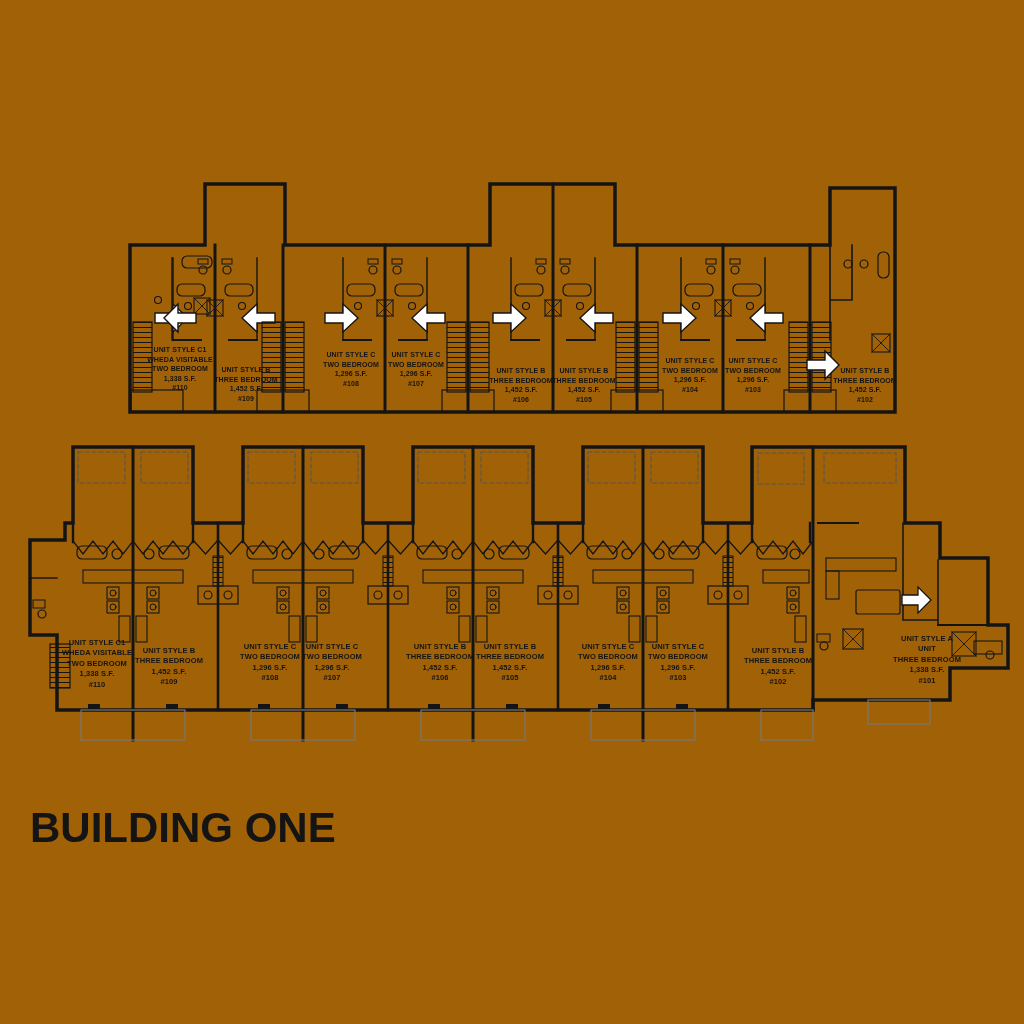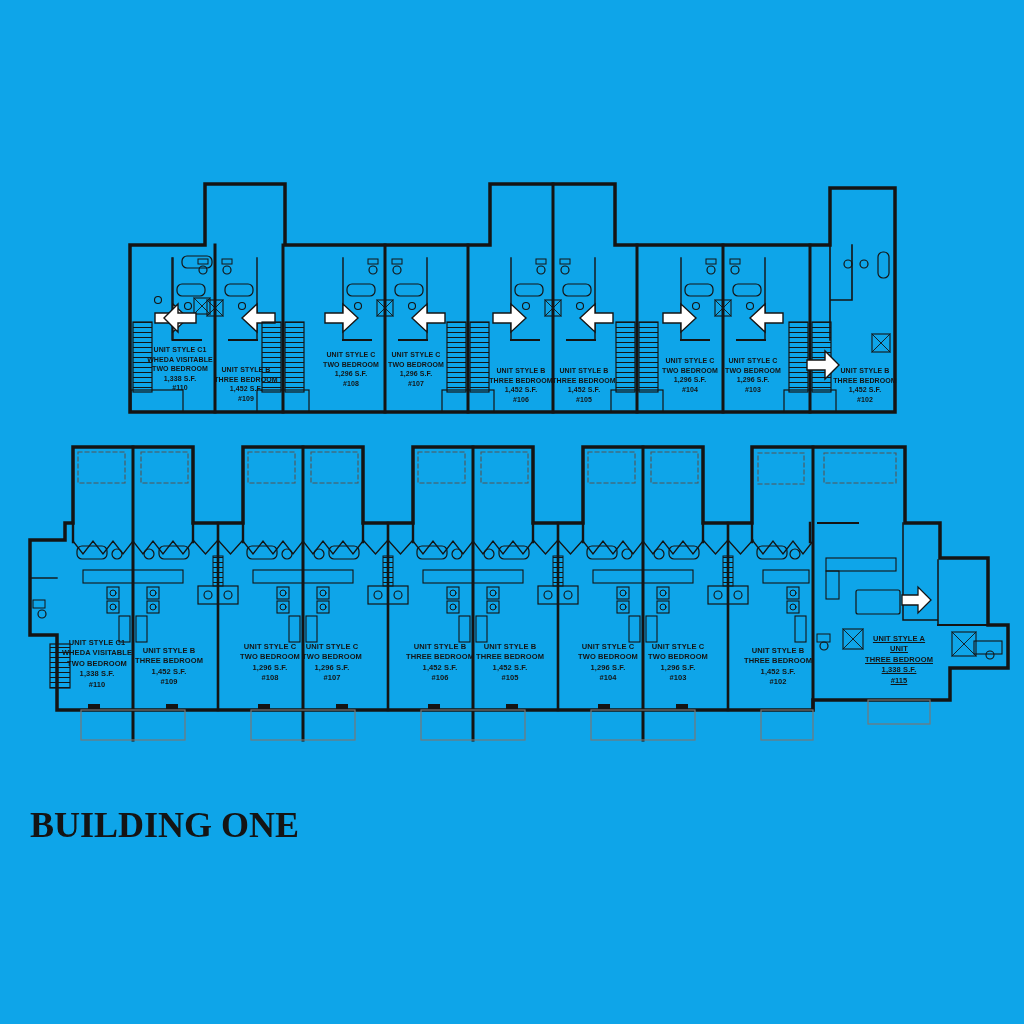--- a/index.html
+++ b/index.html
@@ -1,25 +1,25 @@
 <!DOCTYPE html>
 <html><head>
 <meta charset="utf-8">
 <style>
   html,body{margin:0;padding:0;background:#fff;}
-  .page{position:relative;width:1024px;height:1024px;background:#0ea5e9;overflow:hidden;
+  .page{position:relative;width:1024px;height:1024px;background:#a16207;overflow:hidden;
         font-family:"Liberation Sans",sans-serif;}
   .linework{position:absolute;left:0;top:0;}
   .labels{position:absolute;left:0;top:0;width:1024px;height:1024px;pointer-events:none;}
   .unit-label{position:absolute;transform:translateX(-50%);text-align:center;
               font-weight:bold;color:#141414;white-space:nowrap;}
   .plan-upper .unit-label{font-size:7px;line-height:9.6px;letter-spacing:0.1px;}
   .plan-lower .unit-label{font-size:7.5px;line-height:10.4px;letter-spacing:0.1px;}
-  .sheet-title{position:absolute;left:30px;top:804px;font-size:36px;font-weight:bold;
-               color:#141414;letter-spacing:0px;font-family:Liberation Serif, serif;}
+  .sheet-title{position:absolute;left:30px;top:804px;font-size:42px;font-weight:bold;
+               color:#141414;letter-spacing:0px;}
 </style>
 </head>
 <body>
 
 <div class="page">
 
   <svg class="linework" width="1024" height="1024" viewBox="0 0 1024 1024" xmlns="http://www.w3.org/2000/svg">
     <defs>
       <pattern id="stv" patternUnits="userSpaceOnUse" width="6" height="5">
         <path d="M0 2.5 H6" stroke="#141414" stroke-width="1"></path>
@@ -309,23 +309,23 @@
         <div class="unit-label-line">TWO BEDROOM</div>
         <div class="unit-label-line">1,296 S.F.</div>
         <div class="unit-label-line">#103</div>
       </div>
       <div class="unit-label" style="left: 778px; top: 646px;">
         <div class="unit-label-line">UNIT STYLE B</div>
         <div class="unit-label-line">THREE BEDROOM</div>
         <div class="unit-label-line">1,452 S.F.</div>
         <div class="unit-label-line">#102</div>
       </div>
-      <div class="unit-label" style="left: 899px; top: 634px; text-decoration: underline;">
+      <div class="unit-label" style="left: 927px; top: 634px;">
         <div class="unit-label-line">UNIT STYLE A</div>
         <div class="unit-label-line">UNIT</div>
         <div class="unit-label-line">THREE BEDROOM</div>
         <div class="unit-label-line">1,338 S.F.</div>
-        <div class="unit-label-line">#115</div>
+        <div class="unit-label-line">#101</div>
       </div>
     </div>
 
   <div class="sheet-title">BUILDING ONE</div>
 </div>
 
 </body></html>

